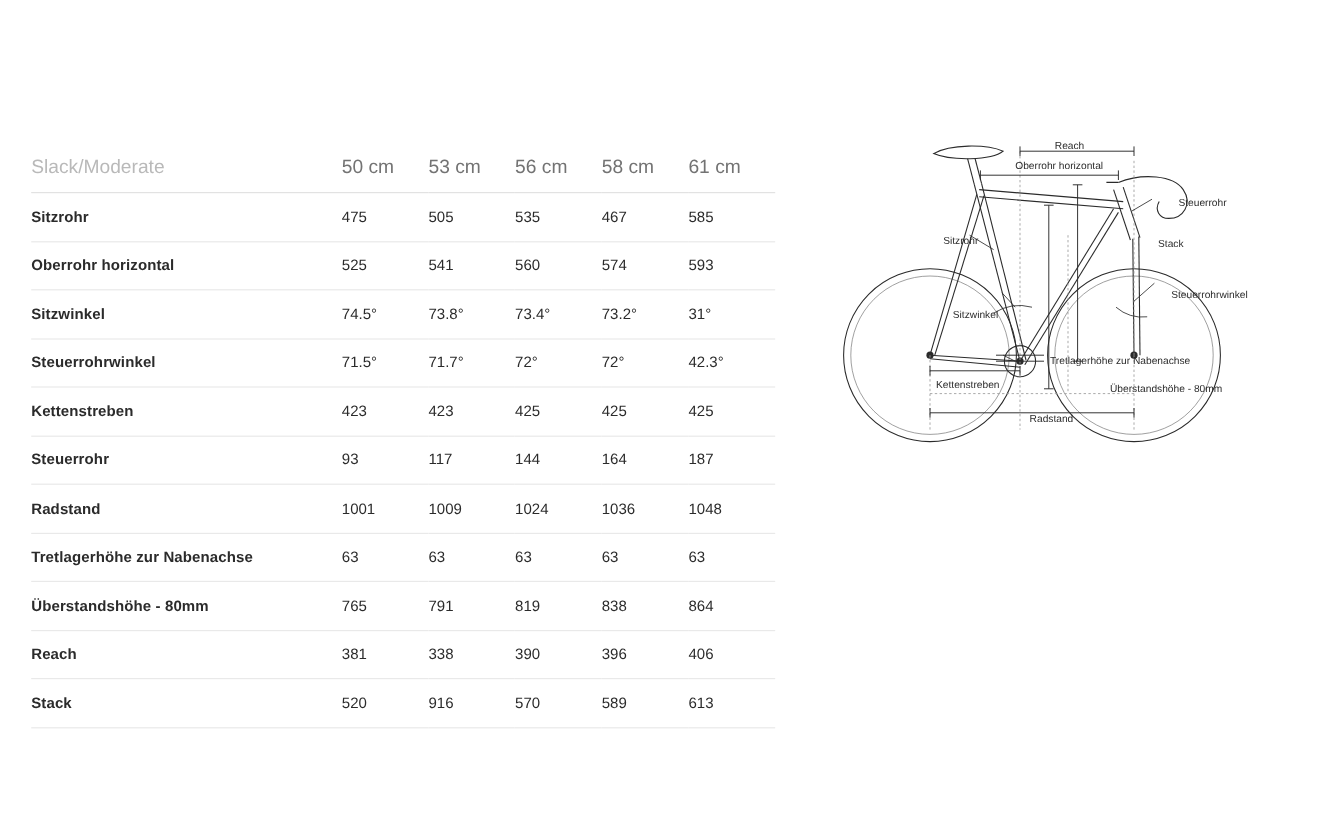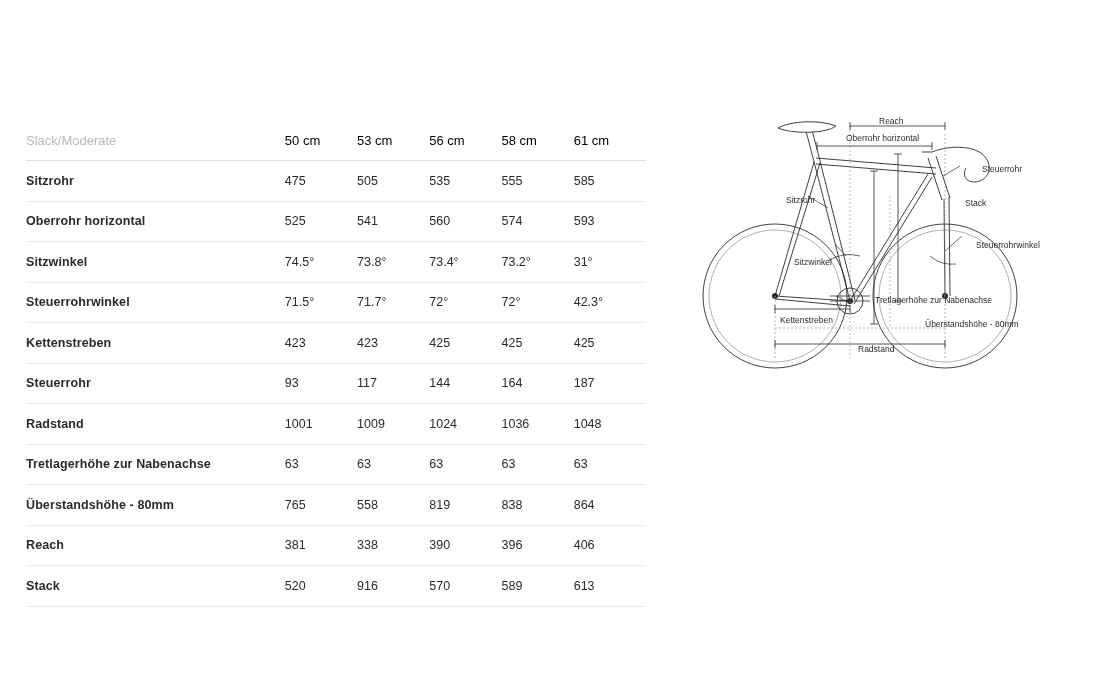--- a/index.html
+++ b/index.html
@@ -30,26 +30,26 @@
     font-size: 12.5px;
   }
   .geo-table th, .geo-table td {
     text-align: left;
     padding: 0;
     vertical-align: middle;
   }
   .geo-table thead th {
     font-weight: normal;
     color: #b9b9b9;
-    font-size: 13px;
+    font-size: 16px;
     height: 40px;
     border-bottom: 1px solid #e2e2e2;
   }
   .geo-table thead th.size-col {
-    color: #000000;
+    color: #737373;
     font-weight: normal;
   }
   .geo-table tbody td {
     height: 39.5px;
     border-bottom: 1px solid #e9e9e9;
     color: #2b2b2b;
   }
   .geo-table tbody tr:last-child td {
     border-bottom: 1px solid #e9e9e9;
   }
@@ -93,21 +93,21 @@
         <th class="col-v size-col">58 cm</th>
         <th class="col-v size-col">61 cm</th>
       </tr>
     </thead>
     <tbody>
       <tr>
         <td class="label">Sitzrohr</td>
         <td>475</td>
         <td>505</td>
         <td>535</td>
-        <td>555</td>
+        <td>467</td>
         <td>585</td>
       </tr>
       <tr>
         <td class="label">Oberrohr horizontal</td>
         <td>525</td>
         <td>541</td>
         <td>560</td>
         <td>574</td>
         <td>593</td>
       </tr>
@@ -155,21 +155,21 @@
         <td class="label">Tretlagerhöhe zur Nabenachse</td>
         <td>63</td>
         <td>63</td>
         <td>63</td>
         <td>63</td>
         <td>63</td>
       </tr>
       <tr>
         <td class="label">Überstandshöhe - 80mm</td>
         <td>765</td>
-        <td>558</td>
+        <td>791</td>
         <td>819</td>
         <td>838</td>
         <td>864</td>
       </tr>
       <tr>
         <td class="label">Reach</td>
         <td>381</td>
         <td>338</td>
         <td>390</td>
         <td>396</td>

